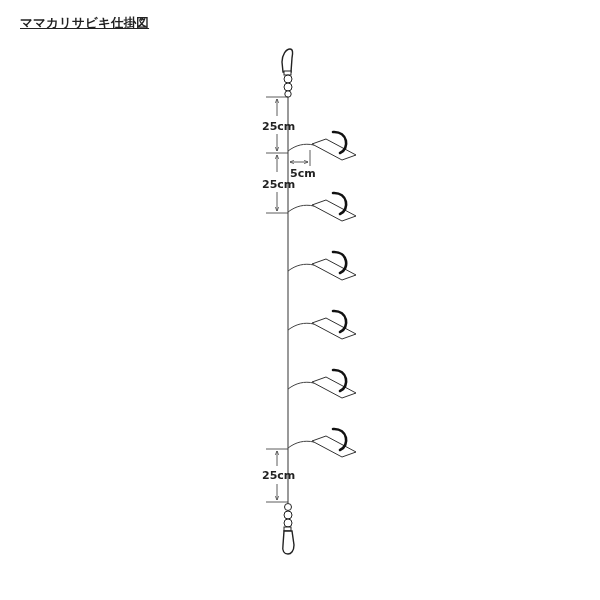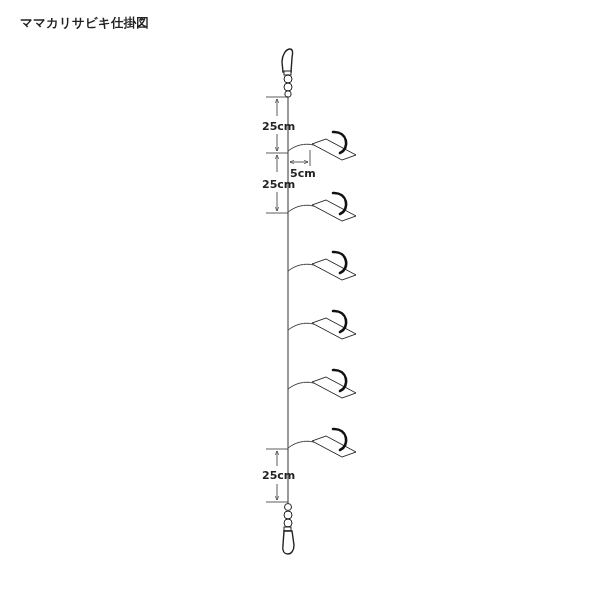--- a/index.html
+++ b/index.html
@@ -1,17 +1,17 @@
 <!DOCTYPE html>
 <html><head>
 <meta charset="utf-8">
 <style>
   html, body { margin: 0; padding: 0; background: #ffffff; }
   body { width: 600px; height: 600px; position: relative; overflow: hidden; font-family: "DejaVu Sans", sans-serif; }
-  .title { position: absolute; left: 20px; top: 15px; font-size: 12.5px; font-weight: bold; color: #222; letter-spacing: 0.2px; }
+  .title { position: absolute; left: 20px; top: 15px; font-size: 12.5px; font-weight: bold; color: #222; letter-spacing: 0.2px; text-decoration: underline; }
   svg { position: absolute; left: 0; top: 0; }
   .lbl { font-family: "DejaVu Sans", sans-serif; font-weight: bold; font-size: 11px; fill: #222; }
 </style>
 </head>
 <body>
 
 <div class="title">ママカリサビキ仕掛図</div>
 
 <svg width="600" height="600" viewBox="0 0 600 600">
   <defs>

